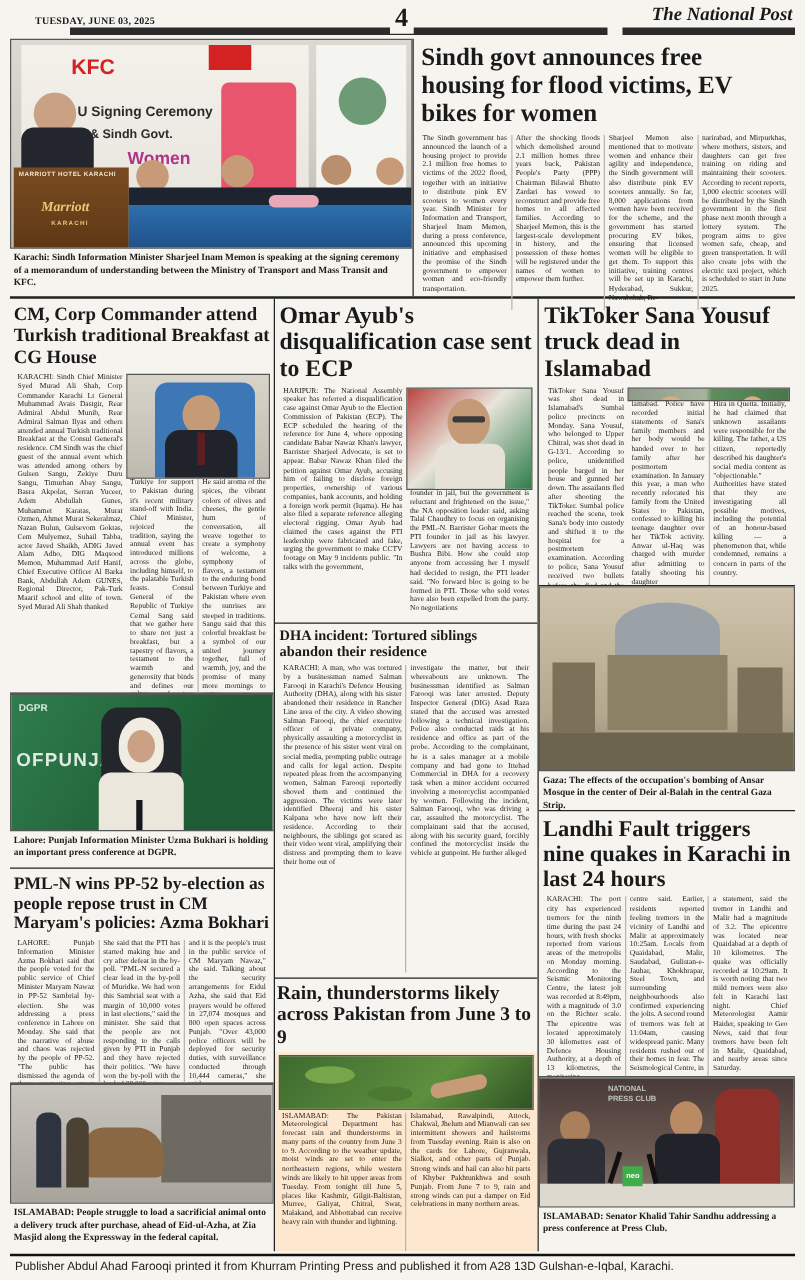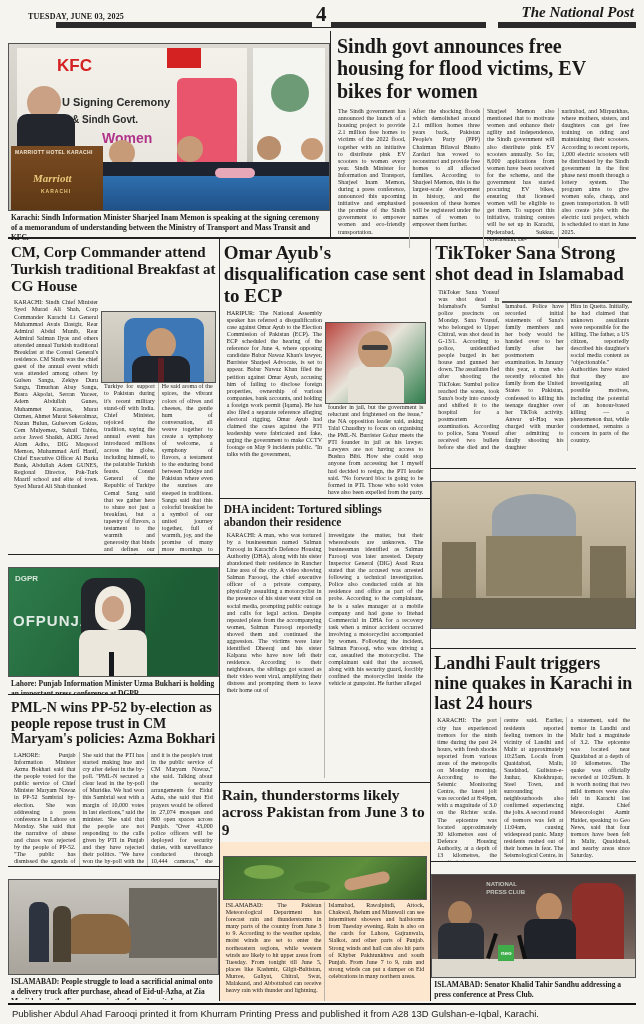--- a/index.html
+++ b/index.html
@@ -15,21 +15,21 @@
   .bars { position:relative; height:7px; margin:0 8px; }
   .bars .b1 { position:absolute; left:48px; top:0; width:430px; height:6px; background:#2b2b2b; }
   .bars .b2 { position:absolute; left:490px; top:0; width:138px; height:6px; background:#2b2b2b; }
 
   
   .headline { font-weight:bold; text-align:left; line-height:1.12; }
   .cols { display:flex; }
   .col { flex:1; font-size:6px; line-height:1.18; text-align:justify; overflow:hidden; padding:0 3px; }
   .col + .col { border-left:1px solid #b9b5ac; }
   .caption { font-size:7.5px; font-weight:bold; line-height:1.3; padding:2px 3px; text-align:left; }
-  .ph { position:relative; overflow:hidden; border:1px solid #555;margin-top:12px; }
+  .ph { position:relative; overflow:hidden; border:1px solid #555; }
   .abs { position:absolute; }
 
   
   .row1 { display:flex; margin:2px 8px 0 8px; border-bottom:2px solid #222; height:208px; }
   .row1-left { width:322px; }
   .row1-right { flex:1; border-left:1.5px solid #222; padding:2px 4px; }
   .sindh-headline { font-size:20px; padding:2px 2px 6px; }
   .sindh-cols { height:140px; }
 
   
@@ -227,21 +227,21 @@
             <p class="col">ISLAMABAD: The Pakistan Meteorological Department has forecast rain and thunderstorms in many parts of the country from June 3 to 9. According to the weather update, moist winds are set to enter the northeastern regions, while western winds are likely to hit upper areas from Tuesday. From tonight till June 5, places like Kashmir, Gilgit-Baltistan, Murree, Galiyat, Chitral, Swat, Malakand, and Abbottabad can receive heavy rain with thunder and lightning.</p>
             <p class="col">Islamabad, Rawalpindi, Attock, Chakwal, Jhelum and Mianwali can see intermittent showers and hailstorms from Tuesday evening. Rain is also on the cards for Lahore, Gujranwala, Sialkot, and other parts of Punjab. Strong winds and hail can also hit parts of Khyber Pakhtunkhwa and south Punjab. From June 7 to 9, rain and strong winds can put a damper on Eid celebrations in many northern areas.</p>
           </div>
         </div>
       </article>
     </div>
 
     <div class="strip strip-right">
 
       <article class="module tiktok-mod">
-        <h2 class="headline">TikToker Sana Strong shot dead in Islamabad</h2>
+        <h2 class="headline">TikToker Sana Yousuf truck dead in Islamabad</h2>
         <div class="split" style="height:160px;">
           <p class="col c-first" style="width:34%;">TikToker Sana Yousuf was shot dead in Islamabad's Sumbal police precincts on Monday. Sana Yousuf, who belonged to Upper Chitral, was shot dead in G-13/1. According to police, unidentified people barged in her house and gunned her down. The assailants fled after shooting the TikToker. Sumbal police reached the scene, took Sana's body into custody and shifted it to the hospital for a postmortem examination. According to police, Sana Yousuf received two bullets before she died and the bullets were fired by her cousin who was visiting her house. She was shifted to KRL Hospital and Shifa Hospital where she succumbed to her wounds. Sana Yousuf was an MBBS student. Her postmortem examination is under way at the PIMS hospital in Is-</p>
           <div class="c-rest" style="width:66%;">
             <div class="ph" style="height:78px;background:linear-gradient(90deg,#8e9b8a 0%,#a7b49d 48%,#5d8f5d 52%,#49764b 100%);">
               <div class="abs" style="left:22px;top:6px;width:24px;height:28px;border-radius:50%;background:#d8ac85;"></div>
 
               <div class="abs" style="left:88px;top:6px;width:22px;height:26px;border-radius:50%;background:#d8ac85;"></div>
 
             </div>
             <div class="subcols">
@@ -253,20 +253,21 @@
       </article>
 
       <figure class="module gaza-mod">
         <div class="ph" style="height:148px;background:linear-gradient(180deg,#cfc4ab,#b3a88e 70%,#948a73);">
           <div class="abs" style="left:60px;top:12px;width:84px;height:44px;border-radius:50% 50% 0 0;background:#9aa2a8;"></div>
           <div class="abs" style="left:54px;top:54px;width:96px;height:60px;background:#8d8165;"></div>
           <div class="abs" style="left:10px;top:60px;width:34px;height:56px;background:#7b7158;"></div>
           <div class="abs" style="left:158px;top:64px;width:36px;height:52px;background:#7b7158;"></div>
           <div class="abs" style="left:0;top:116px;width:100%;height:32px;background:#6d6450;"></div>
         </div>
+        <figcaption class="caption">Gaza: The effects of the occupation's bombing of Ansar Mosque in the center of Deir al-Balah in the central Gaza Strip.</figcaption>
       </figure>
 
       <article class="module landhi-mod">
         <h2 class="headline">Landhi Fault triggers nine quakes in Karachi in last 24 hours</h2>
         <div class="cols" style="height:176px;">
           <p class="col">KARACHI: The port city has experienced tremors for the ninth time during the past 24 hours, with fresh shocks reported from various areas of the metropolis on Monday morning. According to the Seismic Monitoring Centre, the latest jolt was recorded at 8:49pm, with a magnitude of 3.0 on the Richter scale. The epicentre was located approximately 30 kilometres east of Defence Housing Authority, at a depth of 13 kilometres, the monitoring</p>
           <p class="col">centre said. Earlier, residents reported feeling tremors in the vicinity of Landhi and Malir at approximately 10:25am. Locals from Quaidabad, Malir, Saudabad, Gulistan-e-Jauhar, Khokhrapar, Steel Town, and surrounding neighbourhoods also confirmed experiencing the jolts. A second round of tremors was felt at 11:04am, causing widespread panic. Many residents rushed out of their homes in fear. The Seismological Centre, in</p>
           <p class="col">a statement, said the tremor in Landhi and Malir had a magnitude of 3.2. The epicentre was located near Quaidabad at a depth of 10 kilometres. The quake was officially recorded at 10:29am. It is worth noting that two mild tremors were also felt in Karachi last night. Chief Meteorologist Aamir Haider, speaking to Geo News, said that four tremors have been felt in Malir, Quaidabad, and nearby areas since Saturday.</p>
         </div>
       </article>

